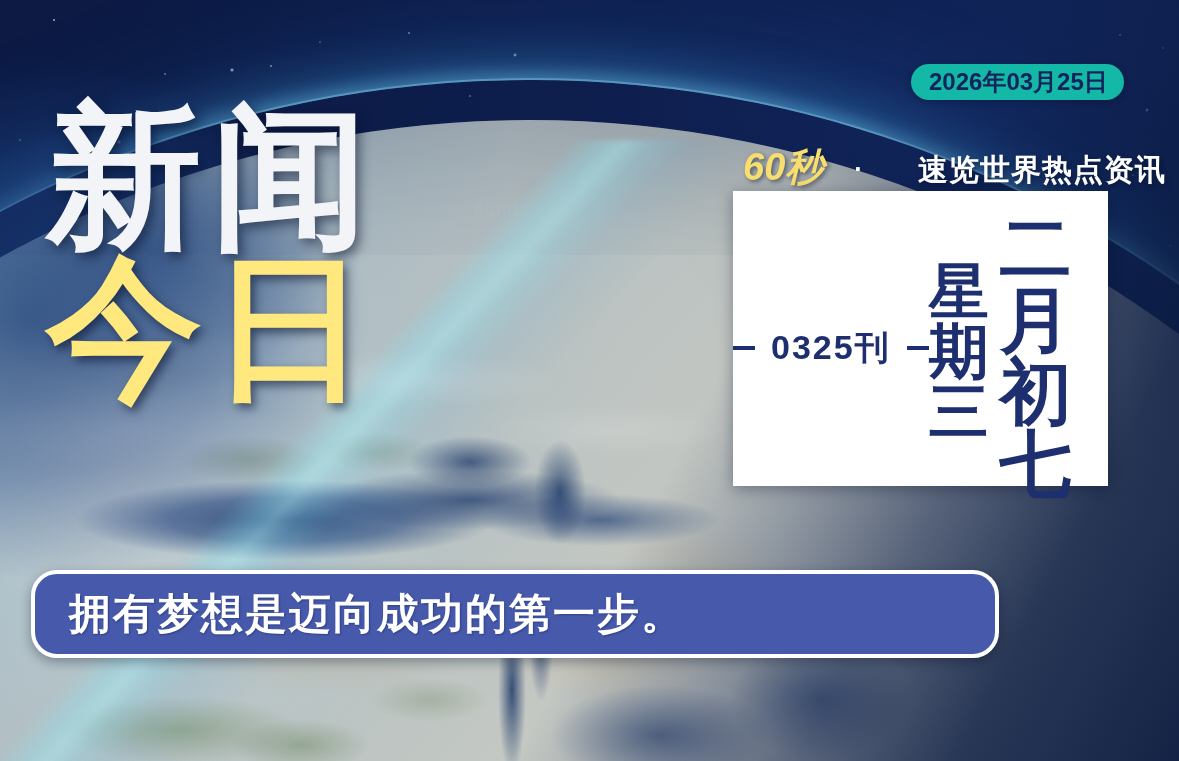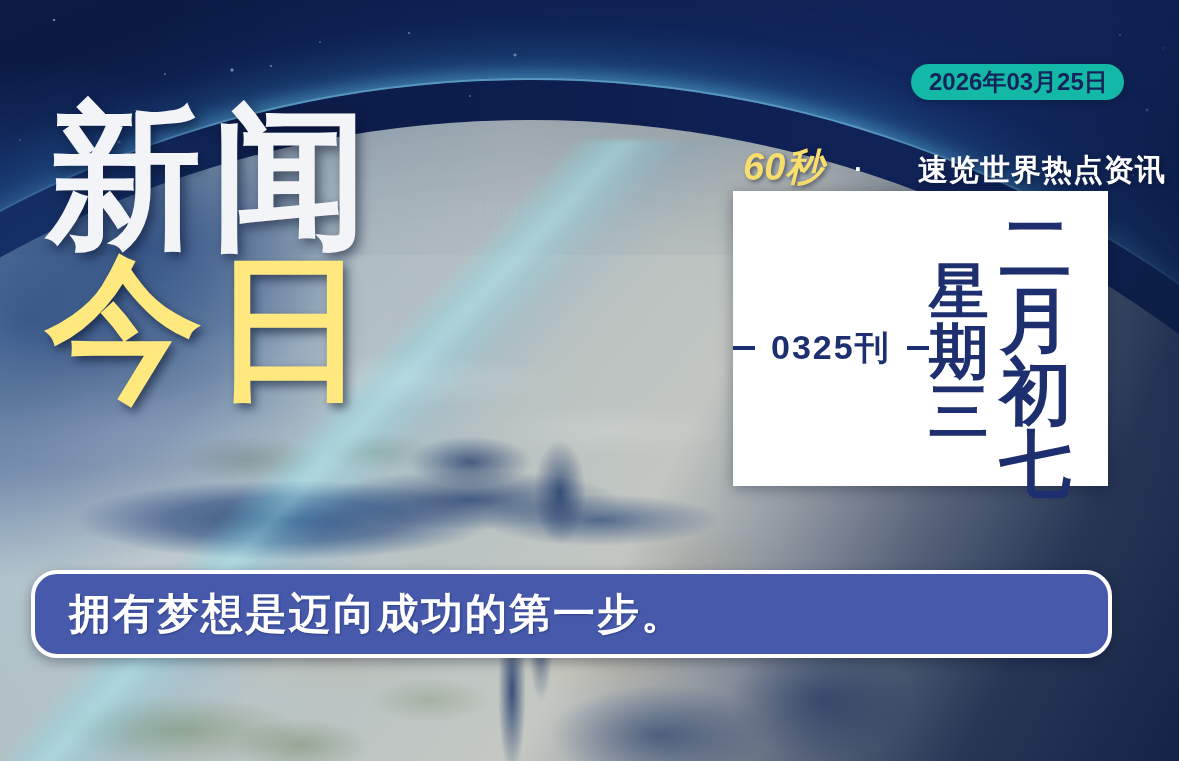--- a/index.html
+++ b/index.html
@@ -348,21 +348,21 @@
     letter-spacing: 4px;
     color: #1d2f6f;
     line-height: 1;
   }
 
   
   .quote-banner {
     position: absolute;
     left: 31px;
     top: 570px;
-    width: 1081px;
+    width: 968px;
     height: 88px;
     box-sizing: border-box;
     background: #4659ab;
     border: 4px solid #ffffff;
     border-radius: 26px;
     display: flex;
     align-items: center;
     box-shadow: 0 4px 12px rgba(5,14,40,.35);
   }
   .quote-text {

